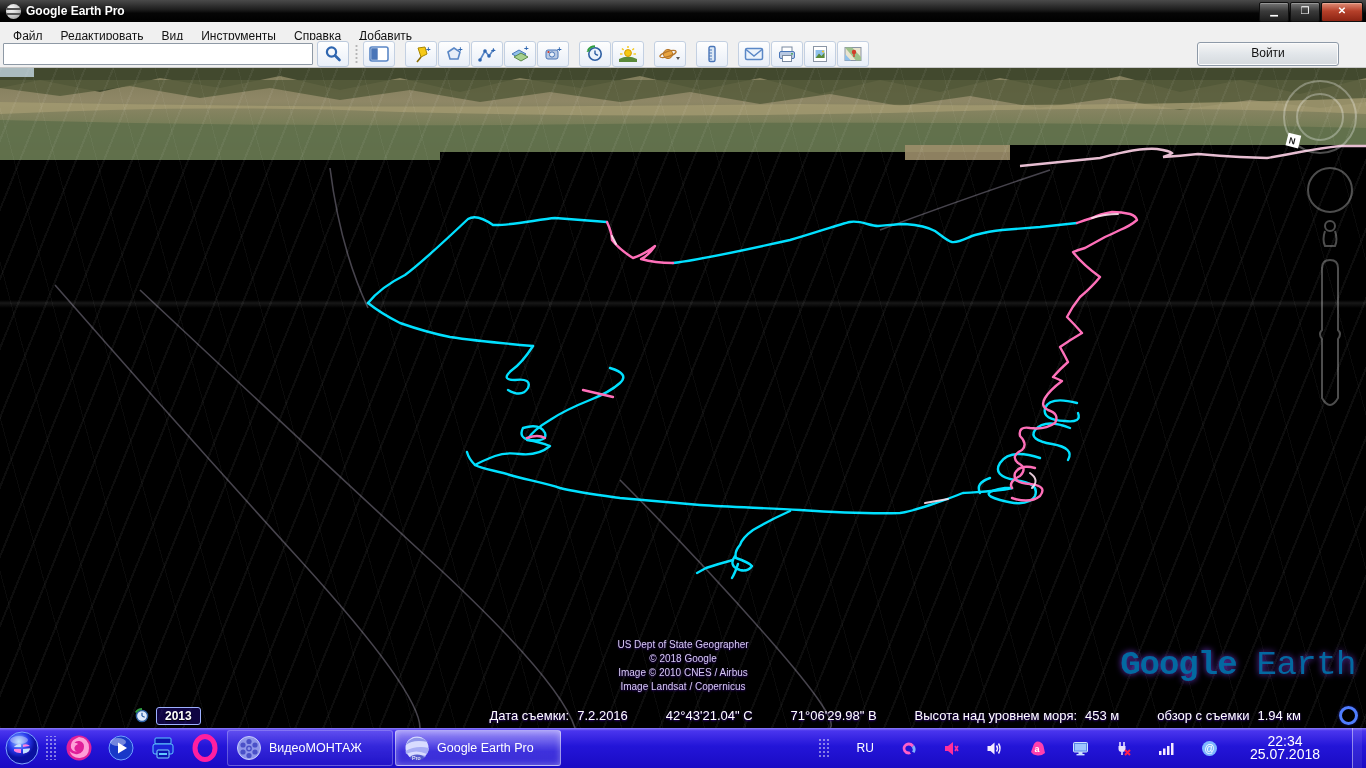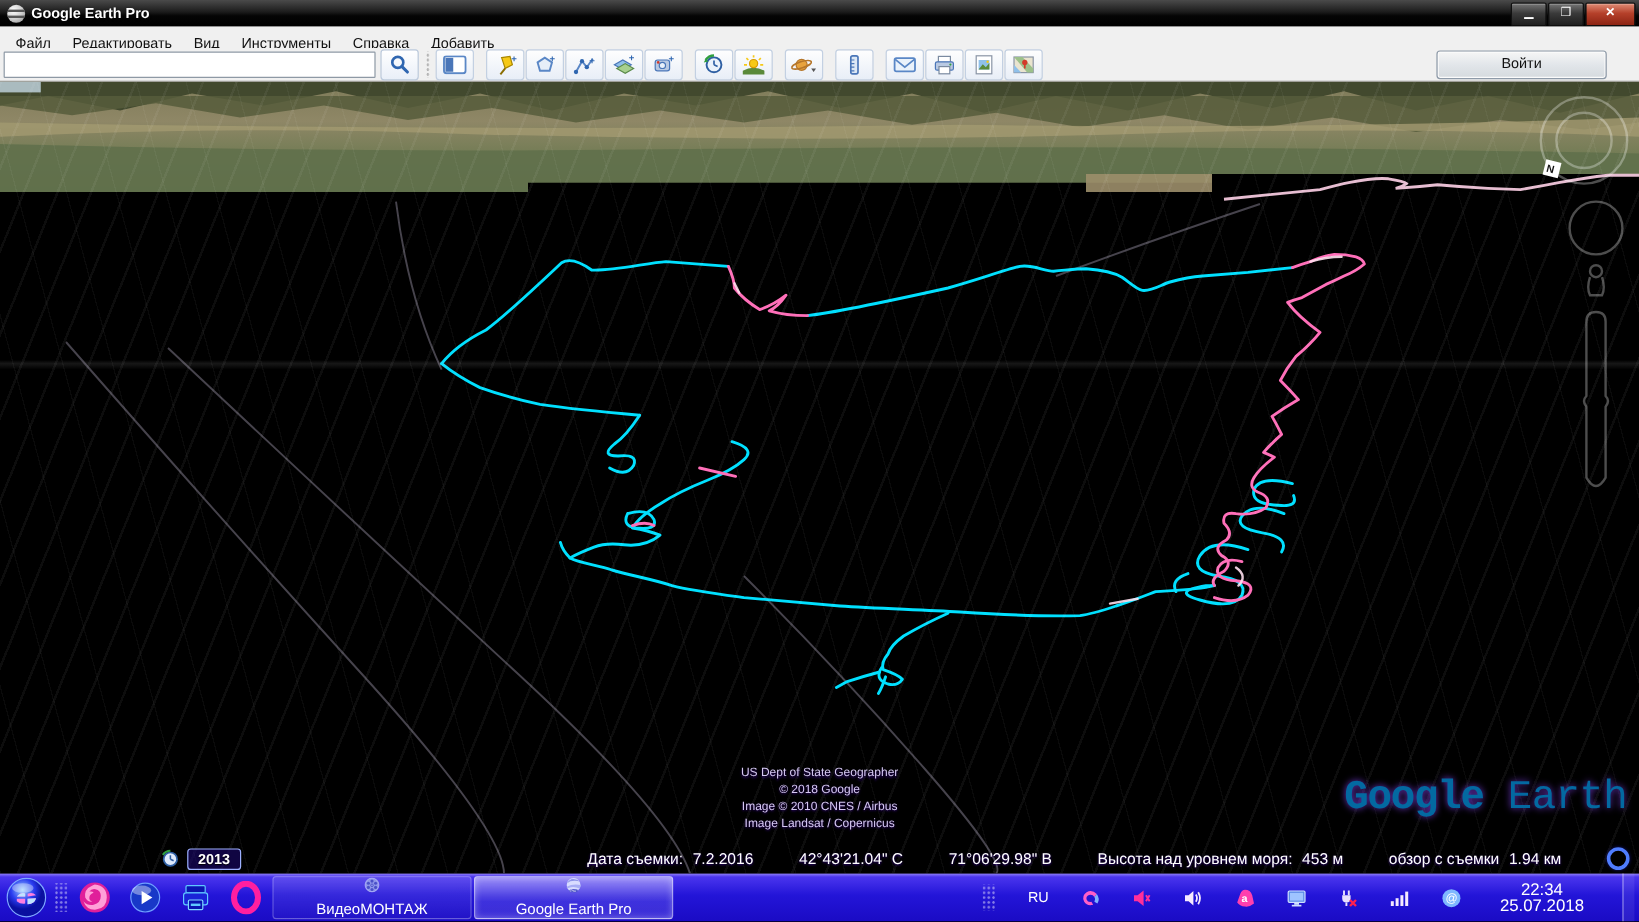--- a/index.html
+++ b/index.html
@@ -79,21 +79,21 @@
   
   .taskbar{position:absolute;left:0;top:728px;width:100%;height:40px;
     background:linear-gradient(#8d7df8 0%,#4a35ee 7%,#2315d8 45%,#1a0bc4 100%);
     display:flex;align-items:stretch;color:#fff;}
   .start-orb{width:44px;display:flex;align-items:center;justify-content:center;}
   .tb-handle{width:10px;background-image:radial-gradient(circle,rgba(255,255,255,.45) 1px,transparent 1.2px);
     background-size:4px 4px;background-position:center;background-repeat:repeat;margin:8px 2px;}
   .ql{width:42px;display:flex;align-items:center;justify-content:center;}
   .task-app{display:flex;align-items:center;gap:7px;width:148px;padding:0 8px;margin:2px 1px;
     border:1px solid rgba(255,255,255,.25);border-radius:3px;font-size:12.5px;
-    background:linear-gradient(rgba(255,255,255,.12),rgba(255,255,255,.03));flex-direction:column;}
+    background:linear-gradient(rgba(255,255,255,.12),rgba(255,255,255,.03));}
   .task-app.active{background:linear-gradient(rgba(220,215,255,.55),rgba(150,140,250,.25) 60%,rgba(120,110,245,.35));
     border-color:rgba(255,255,255,.5);box-shadow:inset 0 0 6px rgba(255,255,255,.35);}
   .tray{margin-left:auto;display:flex;align-items:center;gap:26px;padding-right:4px;}
   .tray-lang{font-size:12px;}
   .tray-icon{width:17px;height:17px;display:flex;align-items:center;justify-content:center;}
   .clock{text-align:center;font-size:14px;line-height:13px;padding:0 6px;white-space:nowrap;}
   .show-desktop{width:9px;border-left:1px solid rgba(255,255,255,.45);background:rgba(255,255,255,.08);}
 </style>
 </head>
 <body>

